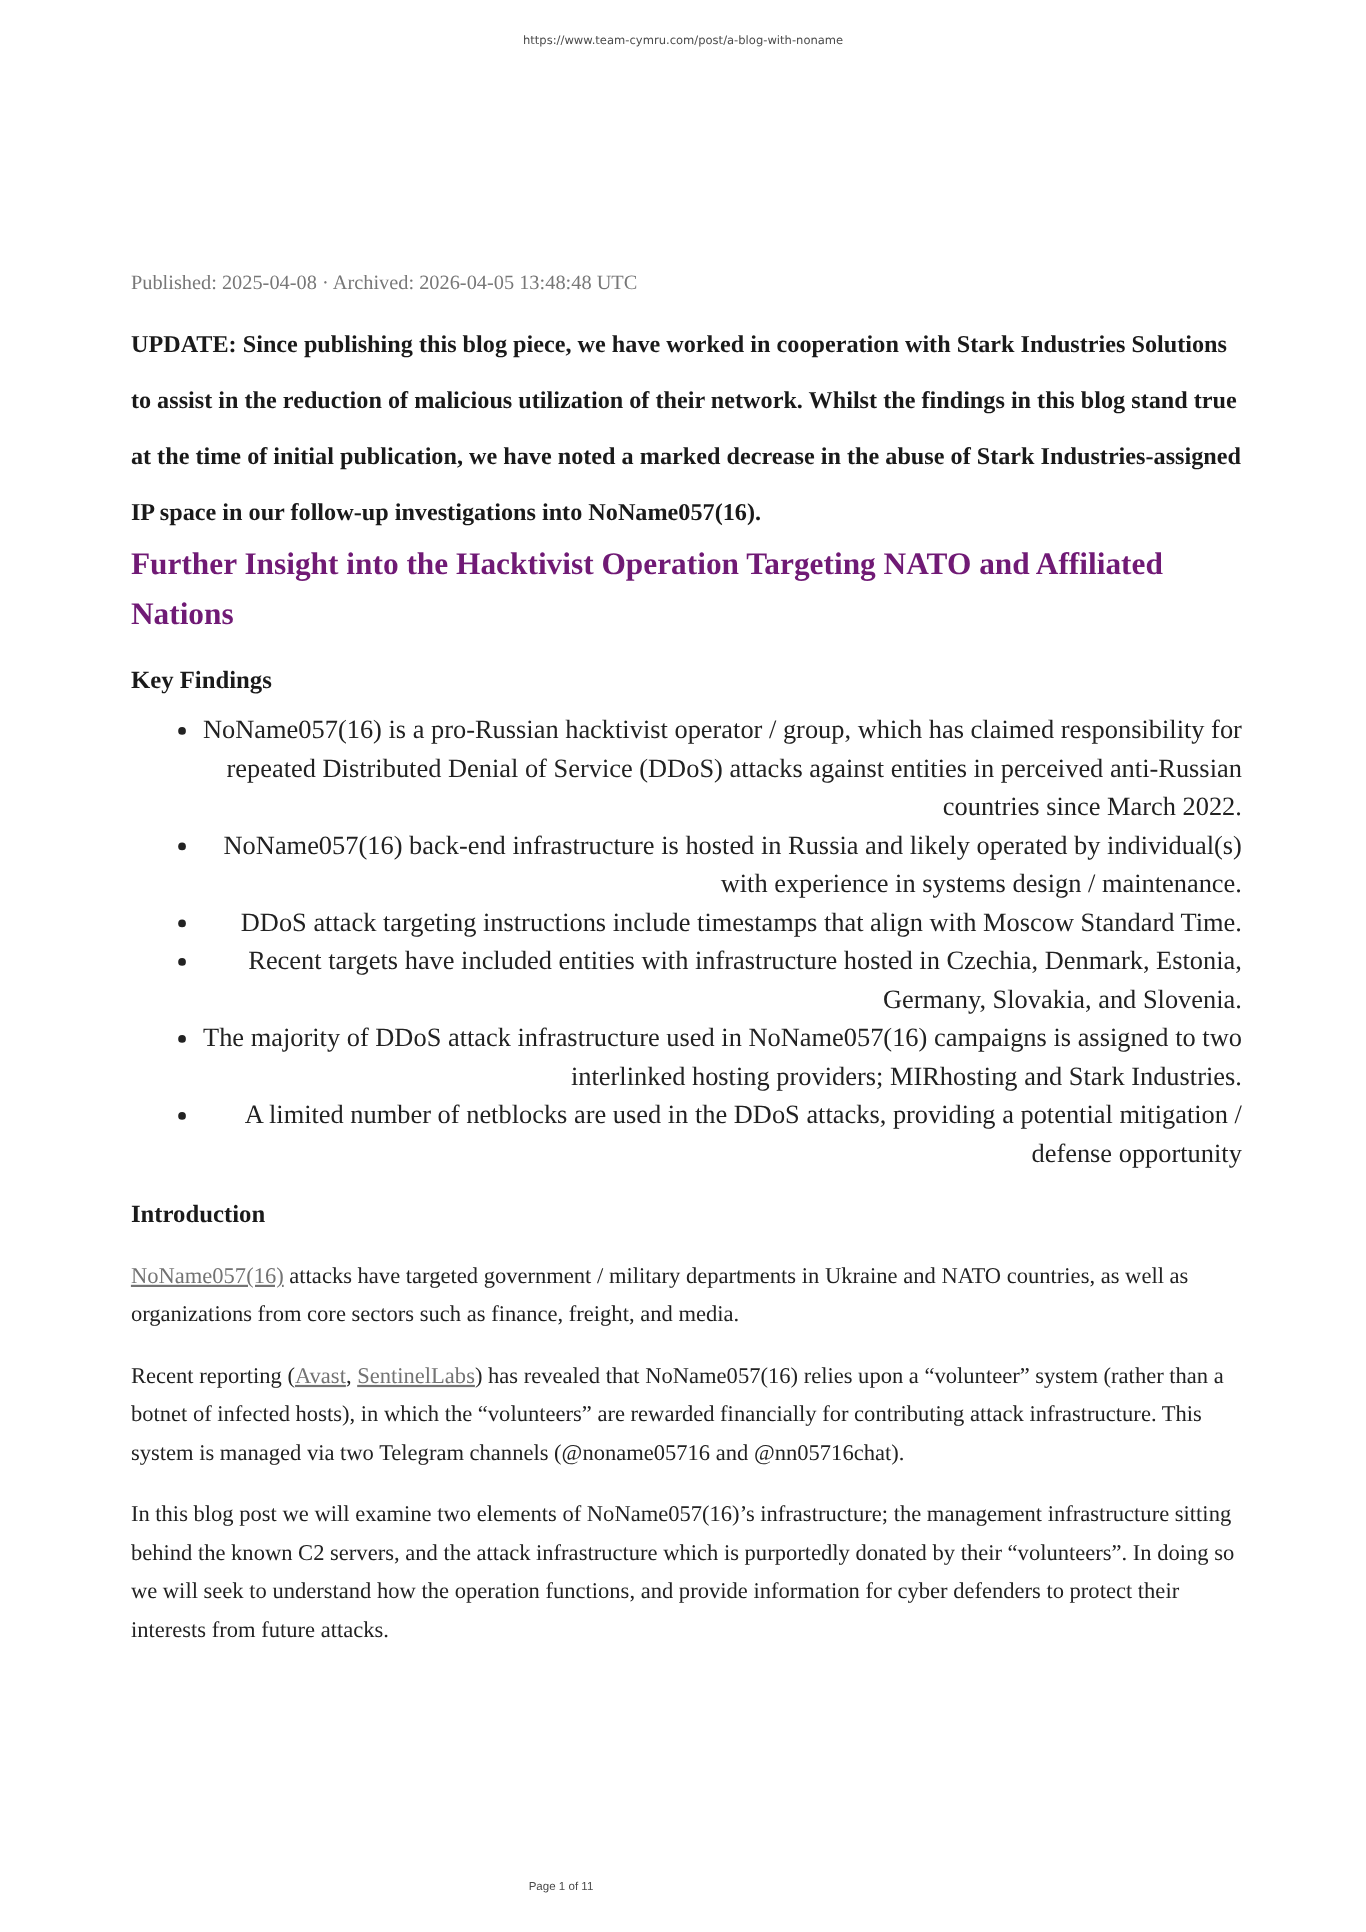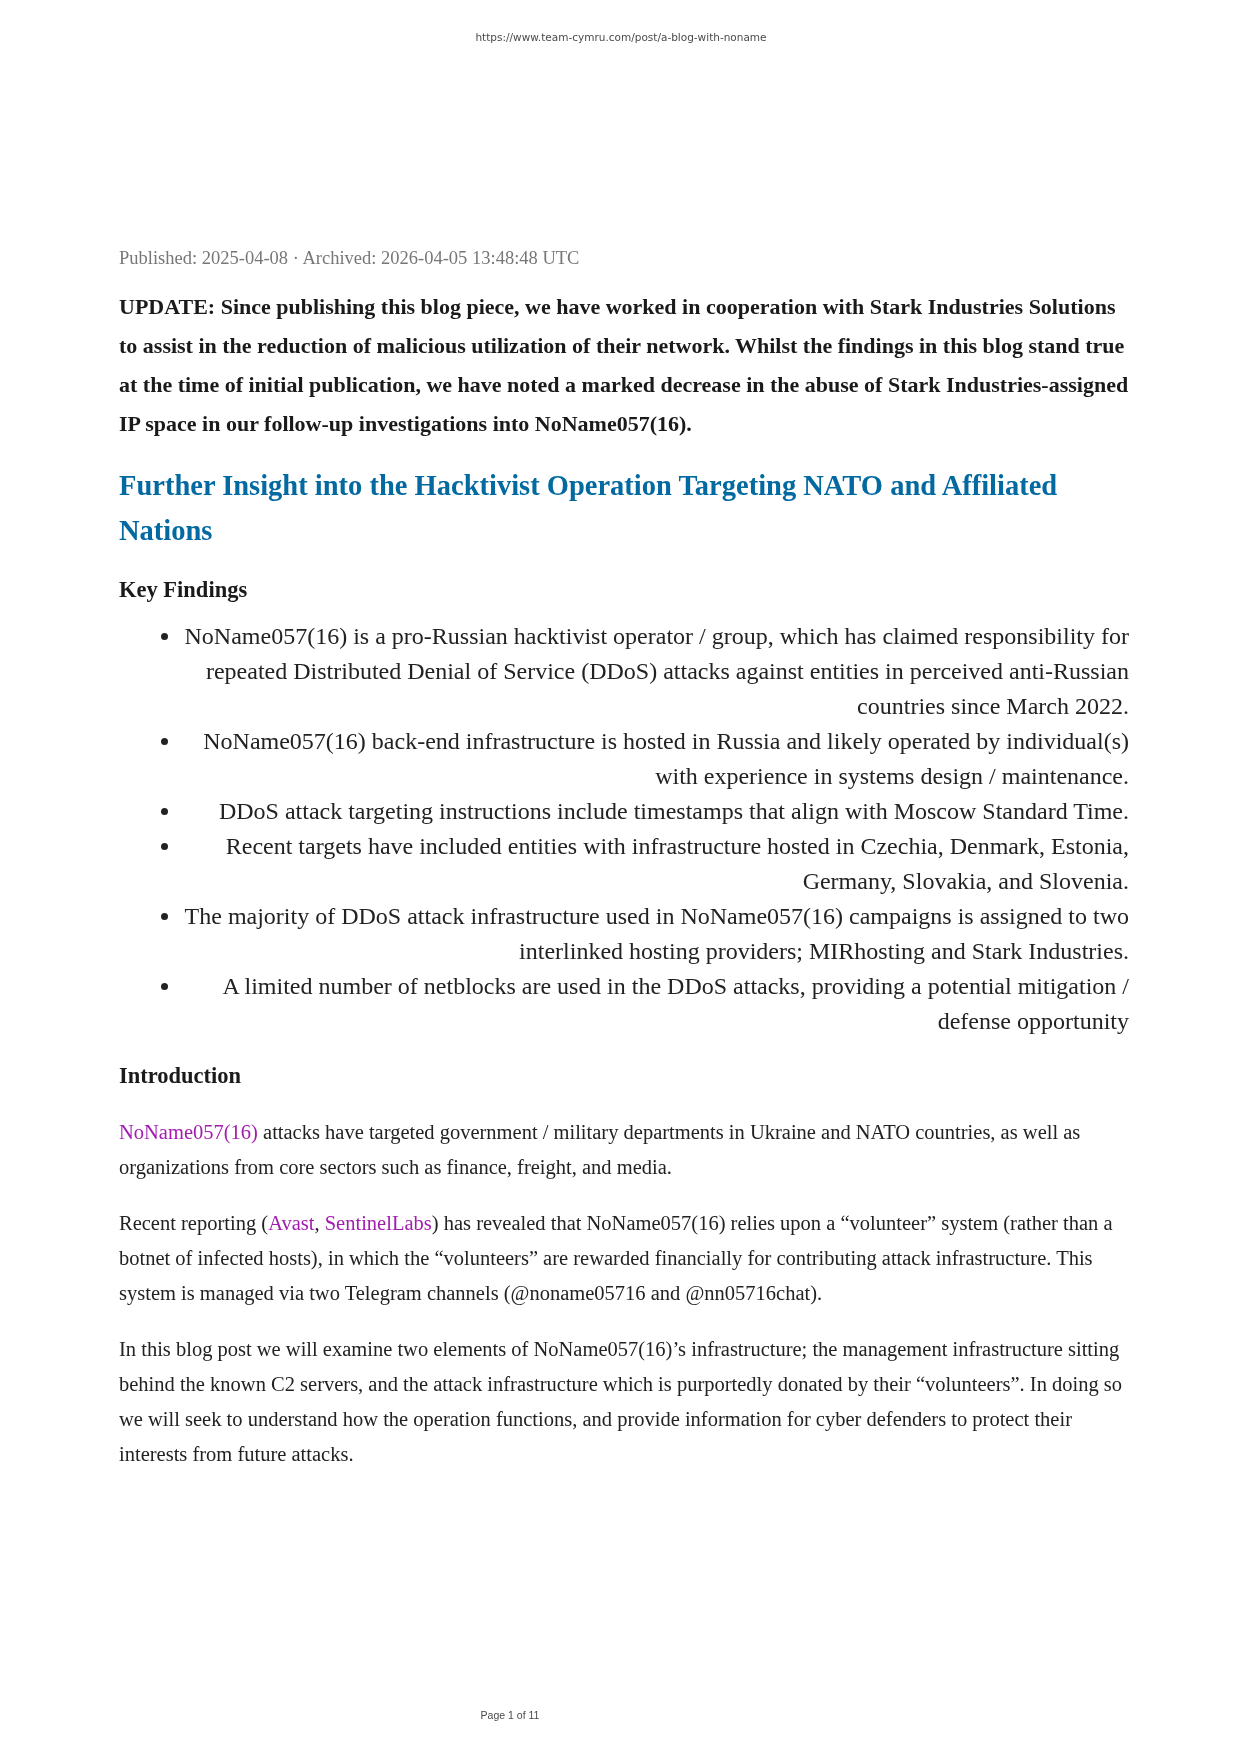--- a/index.html
+++ b/index.html
@@ -43,29 +43,29 @@
     .meta {
       margin-top: 33px;
       font-size: 18.5px;
       color: #777777;
       line-height: 26px;
     }
     .update {
       margin-top: 16px;
       font-size: 22px;
       font-weight: bold;
-      line-height: 39px;
+      line-height: 51px;
       color: #1a1a1a;
     }
     h2.section {
-      margin: 20px 0 0 0;
+      margin: 0 0 0 0;
       font-size: 28.5px;
       font-weight: bold;
       line-height: 45px;
-      color: #0369a1;
+      color: #701a75;
     }
     h3.sub {
       margin: 20px 0 0 0;
       font-size: 22.5px;
       font-weight: bold;
       line-height: 34px;
       color: #1a1a1a;
     }
     ul.findings {
       margin: 12px 0 0 0;
@@ -78,21 +78,22 @@
     ul.findings li { margin: 0; }
     p.body {
       margin: 0;
       font-size: 20.5px;
       line-height: 35px;
       color: #222222;
     }
     .p-intro1 { margin-top: 22px !important; }
     .p-gap { margin-top: 21px !important; }
     a.link {
-      color: #a21caf;
+      color: #737373;
+      text-decoration: underline;
     }
     .page-footer {
       position: absolute;
       top: 1709px;
       left: 0;
       width: 1020px;
       text-align: center;
       font-family: Liberation Sans, sans-serif;
       font-size: 10.5px;
       color: #4a4a4a;

